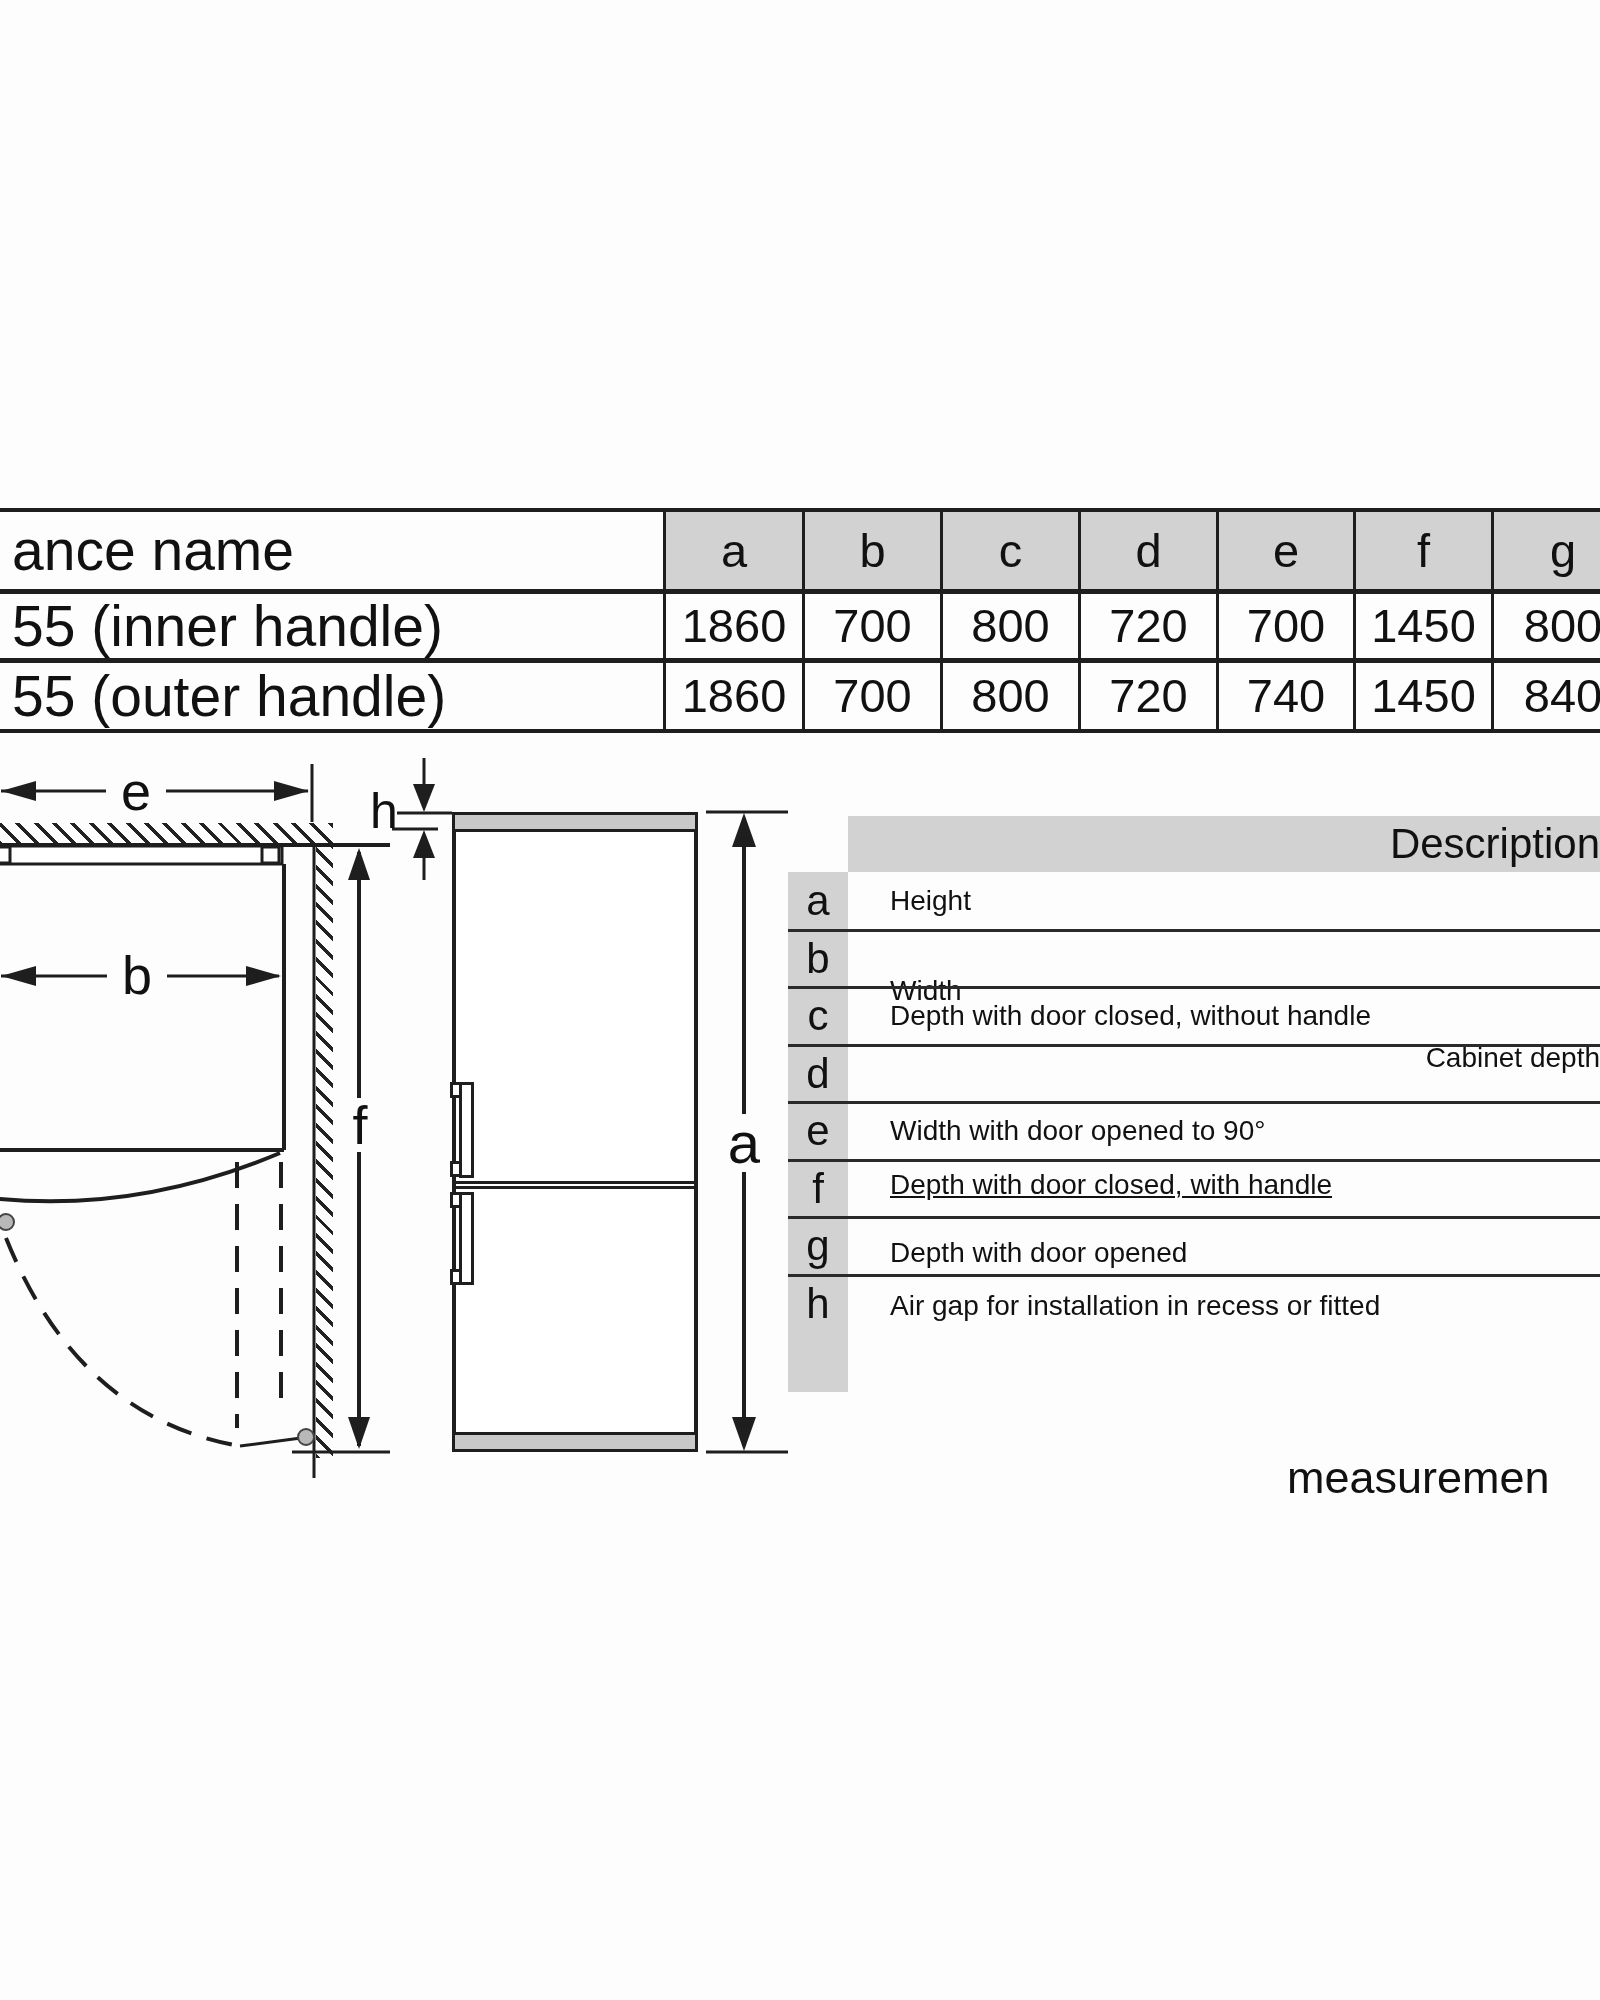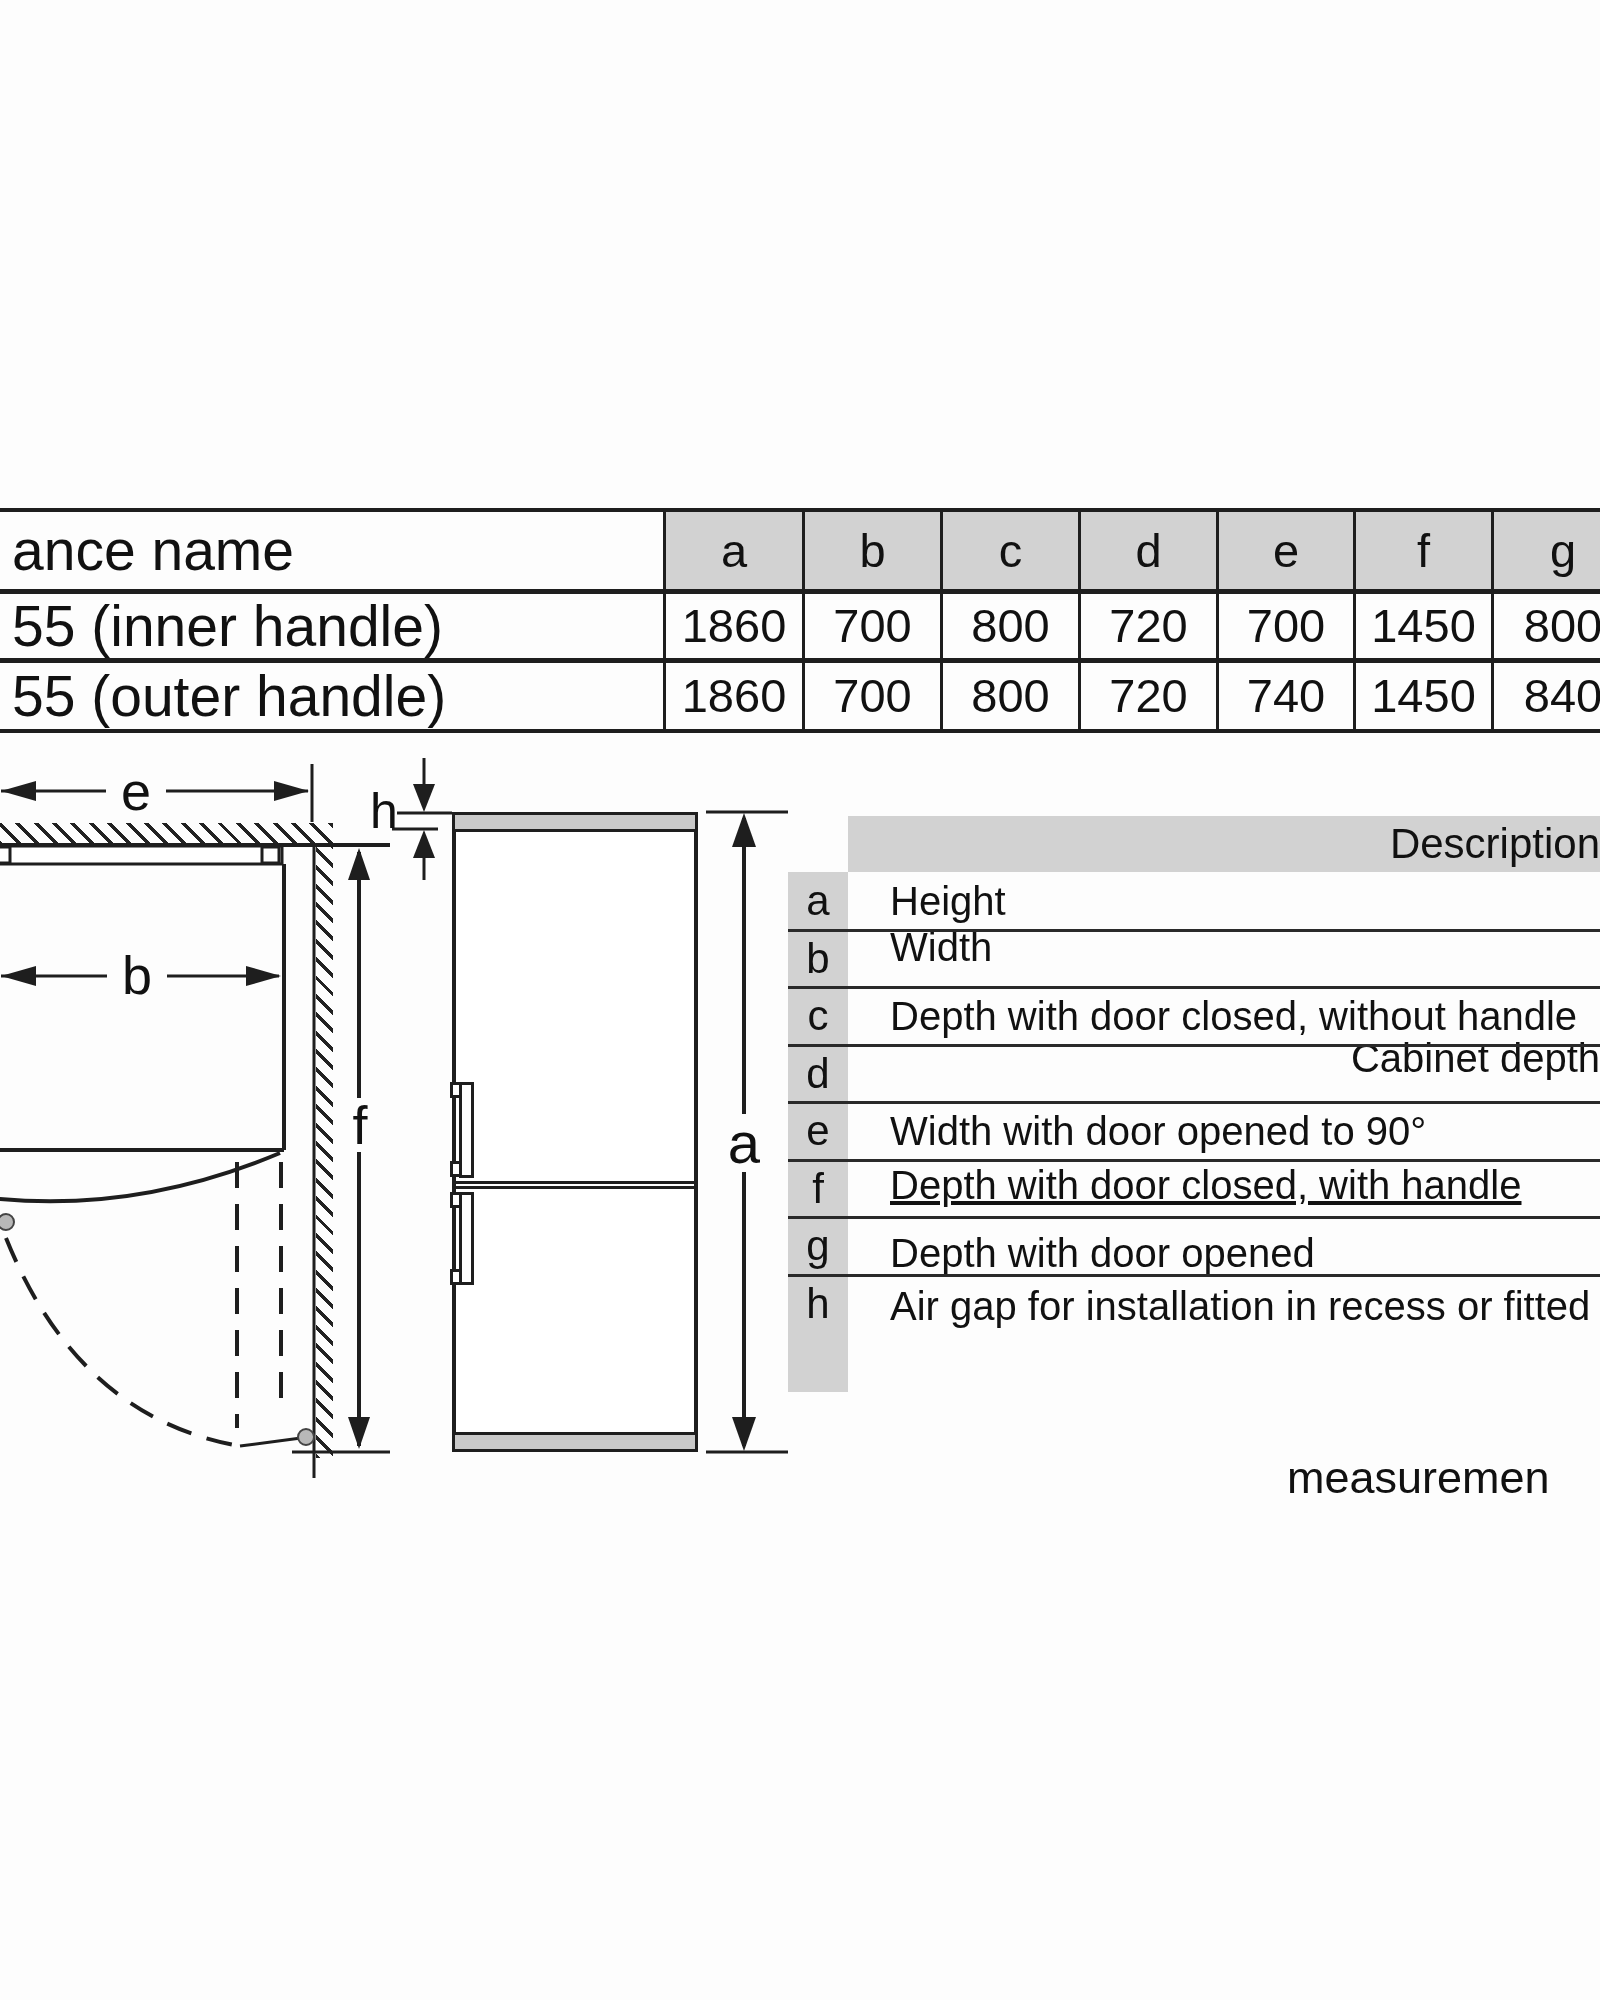--- a/index.html
+++ b/index.html
@@ -5,21 +5,21 @@
   html,body{margin:0;padding:0;background:#ffffff;}
   #sheet{position:relative;width:1600px;height:2000px;background:#fdfdfd;overflow:hidden;
          font-family:"Liberation Sans","DejaVu Sans",sans-serif;color:#111;}
   .abs{position:absolute;}
   .ln{position:absolute;background:#1e1e1e;}
   .cellc{position:absolute;text-align:center;font-size:47px;color:#111;}
   .celll{position:absolute;text-align:left;font-size:57px;color:#111;white-space:nowrap;}
   .hdrgray{position:absolute;background:#d2d2d2;}
   .lgletter{position:absolute;left:788px;width:60px;background:#d2d2d2;text-align:center;
             font-size:42px;line-height:58px;}
-  .lgtext{position:absolute;left:848px;width:752px;padding-left:42px;font-size:40px;
+  .lgtext{position:absolute;left:848px;width:752px;padding-left:42px;font-size:28px;
           line-height:58px;white-space:nowrap;box-sizing:border-box;}
   .lgline{position:absolute;left:788px;width:812px;height:3px;background:#2a2a2a;}
   .hatch{position:absolute;background:repeating-linear-gradient(45deg,#222 0px,#222 3.5px,rgba(0,0,0,0) 3.5px,rgba(0,0,0,0) 13px);}
   .dlabel{position:absolute;font-size:54px;text-align:center;background:#fdfdfd;line-height:1.0;}
   .fridgebox{position:absolute;left:452px;top:812px;width:246px;height:640px;
              border:4px solid #1e1e1e;background:#fff;box-sizing:border-box;}
   .gstrip{position:absolute;background:#c9c9c9;border:3px solid #1e1e1e;box-sizing:border-box;}
   .handlebar{position:absolute;background:#fff;border:3px solid #1e1e1e;box-sizing:border-box;}
   svg{position:absolute;overflow:hidden;}
   .stk{stroke:#1e1e1e;fill:none;}
@@ -161,21 +161,21 @@
     <div class="lgletter" style="top:872px;height:58px;">a</div>
     <div class="lgletter" style="top:930px;height:57px;">b</div>
     <div class="lgletter" style="top:987px;height:58px;">c</div>
     <div class="lgletter" style="top:1045px;height:57px;">d</div>
     <div class="lgletter" style="top:1102px;height:58px;">e</div>
     <div class="lgletter" style="top:1160px;height:57px;">f</div>
     <div class="lgletter" style="top:1217px;height:58px;">g</div>
     <div class="lgletter" style="top:1275px;height:117px;">h</div>
 
     <div class="lgtext" style="top:872px;">Height</div>
-    <div class="lgtext" style="top:918px;">Width</div>
+    <div class="lgtext" style="top:962px;">Width</div>
     <div class="lgtext" style="top:987px;">Depth with door closed, without handle</div>
     <div class="lgtext" style="top:1029px;text-align:right;">Cabinet depth</div>
     <div class="lgtext" style="top:1102px;">Width with door opened to 90°</div>
     <div class="lgtext" style="top:1224px;">Depth with door opened</div>
     <div class="lgtext" style="top:1156px;text-decoration:underline;">Depth with door closed, with handle</div>
     <div class="lgtext" style="top:1277px;">Air gap for installation in recess or fitted</div>
 
     <div class="lgline" style="top:929px;"></div>
     <div class="lgline" style="top:986px;"></div>
     <div class="lgline" style="top:1044px;"></div>

